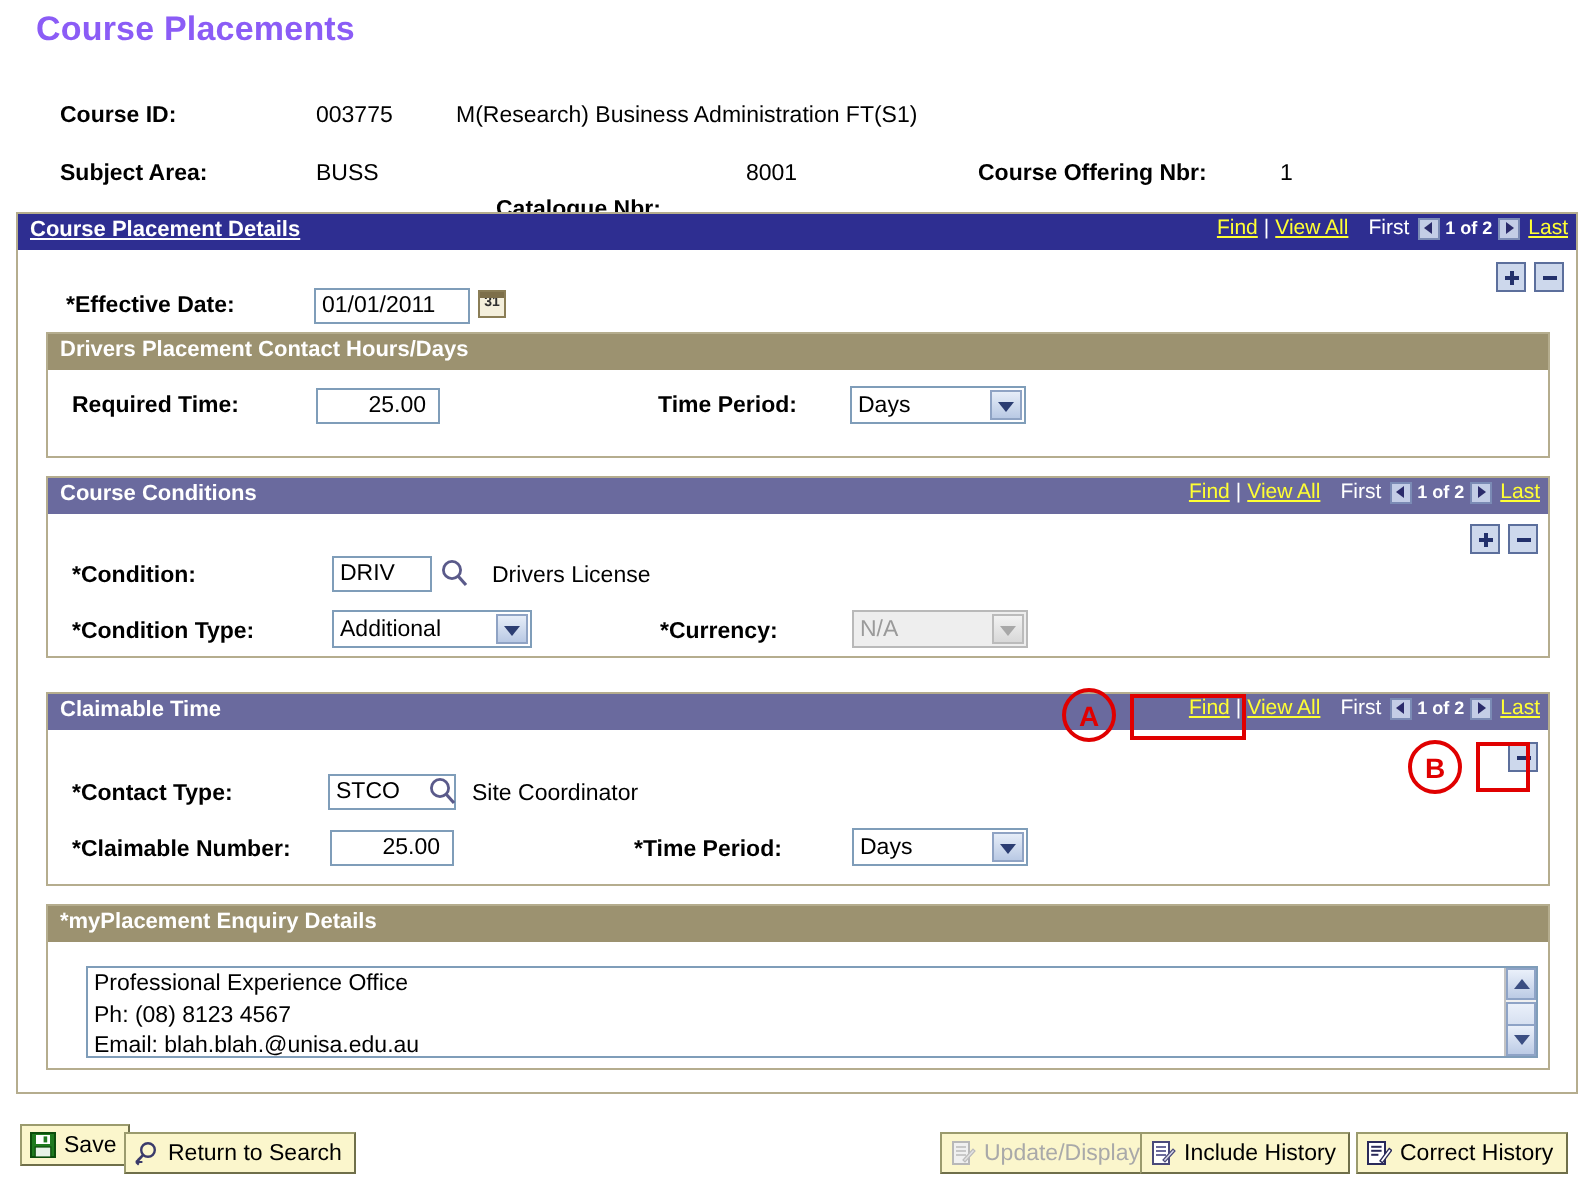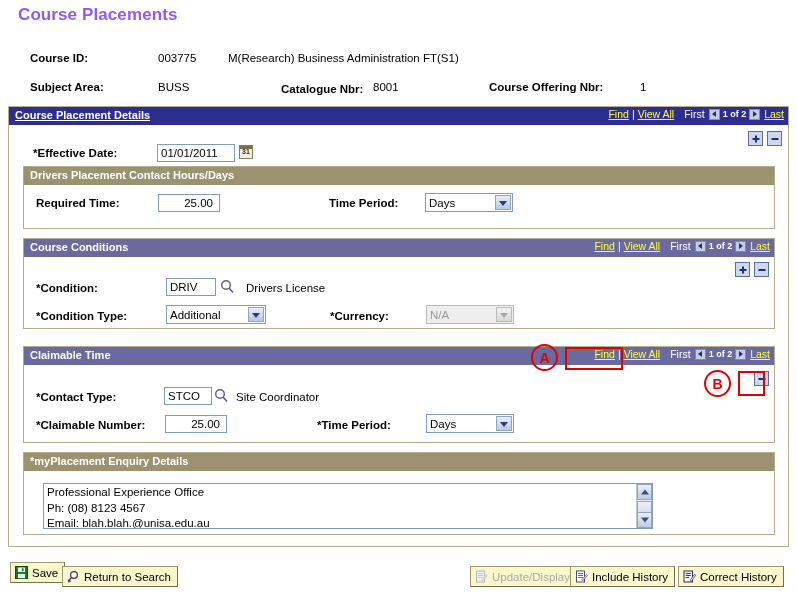--- a/index.html
+++ b/index.html
@@ -264,21 +264,21 @@
 
   <div class="hdr">
     <div class="hdr-row">
       <span class="lbl" style="left:30px; top:4px;">Course ID:</span>
       <span class="val" style="left:158px; top:4px;">003775</span>
       <span class="val" style="left:228px; top:4px;">M(Research) Business Administration FT(S1)</span>
     </div>
     <div class="hdr-row">
       <span class="lbl" style="left:30px; top:6px;">Subject Area:</span>
       <span class="val" style="left:158px; top:6px;">BUSS</span>
-      <span class="lbl" style="left:248px; top:8px;margin-left:33px;">Catalogue Nbr:</span>
+      <span class="lbl" style="left:248px; top:24px;">Catalogue Nbr:</span>
       <span class="val" style="left:373px; top:6px;">8001</span>
       <span class="lbl" style="left:489px; top:6px;">Course Offering Nbr:</span>
       <span class="val" style="left:640px; top:6px;">1</span>
     </div>
   </div>
 
   <div class="group-outer">
 
     <div class="hdr-navy">
       <span>Course Placement Details</span>
@@ -371,21 +371,21 @@
           <span class="arrow-btn right"></span>
           <span class="navlink" style="padding-left:4px;">Last</span>
         </span>
       </div>
 
       <div class="pm-row" style="top:24px; right:5px;">
         <div class="pm-btn"></div>
       </div>
 
       <span class="lbl" style="left:12px; top:44px; font-size:11.5px;">*Contact Type:</span>
-      <input class="tf" style="left: 140px; top: 40px; width: 48px;" value="STCO">
+      <input class="tf" style="left: 140px; top: 40px; width: 64px;" value="STCO">
       <span class="lookup" style="left:190px; top:41px;">
         <svg width="15" height="15" viewBox="0 0 15 15">
           <circle cx="6" cy="6" r="4.3" fill="none" stroke="#5a5a8a" stroke-width="1.4"></circle>
           <line x1="9" y1="9" x2="13" y2="13.5" stroke="#5a5a8a" stroke-width="1.6"></line>
         </svg>
       </span>
       <span class="field-desc" style="left:212px; top:44px;">Site Coordinator</span>
 
       <span class="lbl" style="left:12px; top:72px; font-size:11.5px;">*Claimable Number:</span>
       <input class="tf num" style="left: 141px; top: 68px; width: 62px;" value="25.00">
@@ -393,21 +393,21 @@
       <div class="sel" style="left:402px; top:67px; width:88px;">
         <span>Days</span>
         <span class="caret"></span>
       </div>
     </div>
 
     <div class="panel" style="left:14px; top:345px; width:752px; height:83px;">
       <div class="hdr-tan">
         <span>*myPlacement Enquiry Details</span>
       </div>
-      <div class="ta-wrap" style="left:19px; top:30px; width:610px; height:46px;">
+      <div class="ta-wrap" style="left:19px; top:30px; width:726px; height:46px;">
         <div class="ta-txt">Professional Experience Office
 Ph: (08) 8123 4567
 Email: blah.blah.@unisa.edu.au</div>
         <div class="sbar">
           <div class="sbtn up"></div>
           <div class="sthumb"></div>
           <div class="sbtn dn"></div>
         </div>
       </div>
     </div>

